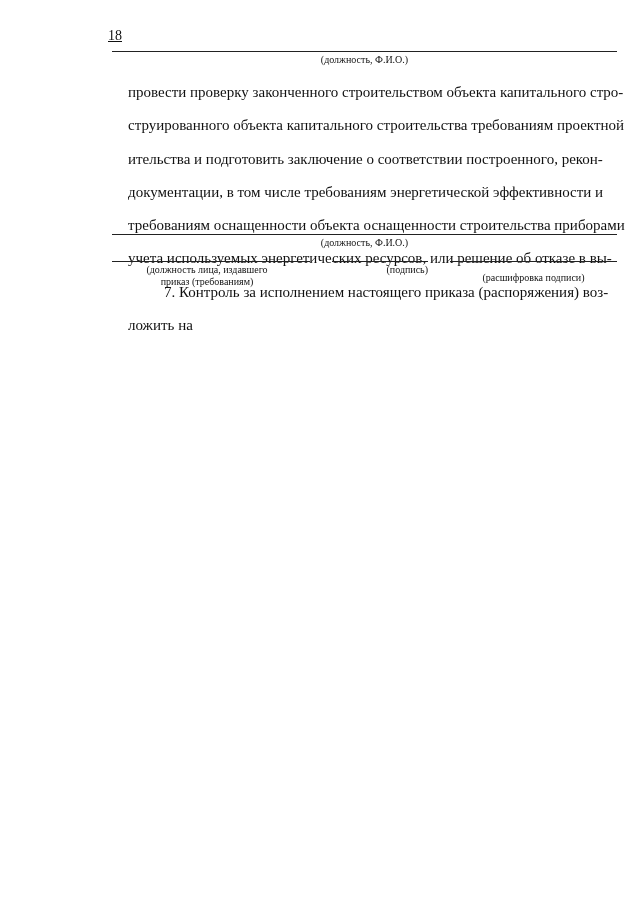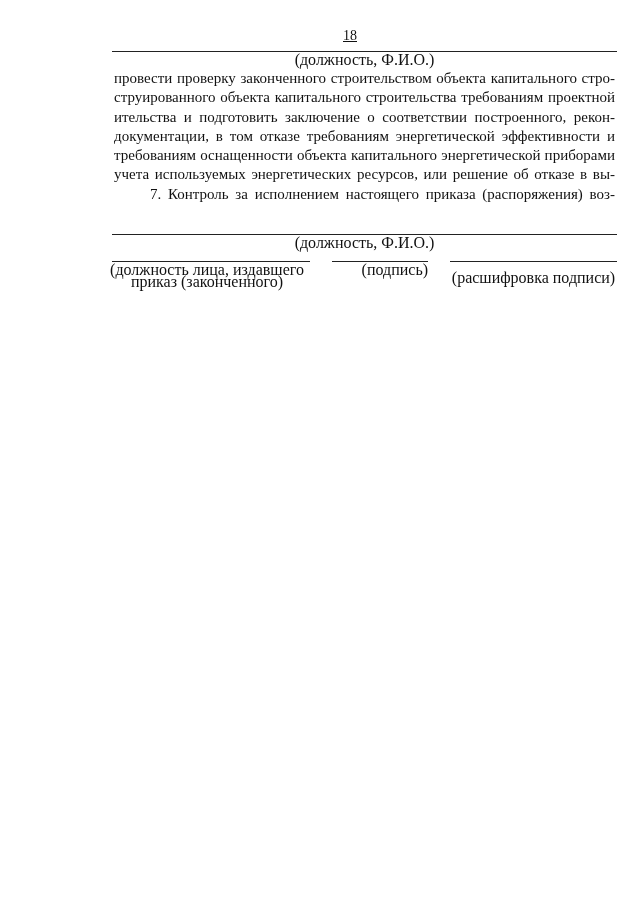--- a/index.html
+++ b/index.html
@@ -13,51 +13,51 @@
       position: relative;
       overflow: hidden;
       font-family: "Liberation Serif", "DejaVu Serif", serif;
       color: #111111;
     }
     .page-number {
       position: absolute;
       top: 28px;
       left: 0;
       width: 100%;
-      padding-left: 60px;
+      padding-left: 108px;
       box-sizing: border-box;
-      text-align: center;
+      text-align: left;
       font-size: 14px;
       line-height: 16px;
       text-decoration: underline;
     }
     .hline {
       position: absolute;
       height: 0;
       border-top: 1px solid #222;
     }
     .caption {
       position: absolute;
-      font-size: 16px;
+      font-size: 10px;
       line-height: 12px;
       text-align: center;
       color: #111;
     }
     .body-text {
       position: absolute;
       left: 112px;
       width: 505px;
       top: 60px;
       font-size: 15px;
       line-height: 17.3px;
       text-align: justify;
       text-align-last: left;
     }
     .body-text p {
-      margin: 2px;
+      margin: 16px;
     }
     .body-text p.line {
       text-align: justify;
       text-align-last: justify;
       white-space: nowrap;
       display: block;
     }
     .body-text p.line.last {
       text-align-last: left;
     }
@@ -72,33 +72,34 @@
 
   <div class="page-number">18</div>
 
   <div class="hline" style="top:51px; left:112px; width:505px;"></div>
   <div class="caption" style="top:54px; left:112px; width:505px;">(должность, Ф.И.О.)</div>
 
   <div class="body-text" style="top:68px;">
     <p class="line">провести проверку законченного строительством объекта капитального стро-</p>
     <p class="line">струированного объекта капитального строительства требованиям проектной</p>
     <p class="line">ительства и подготовить заключение о соответствии построенного, рекон-</p>
-    <p class="line">документации, в том отказе требованиям энергетической эффективности и</p>
-    <p class="line">требованиям оснащенности объекта капитального энергетической приборами</p>
+    <p class="line">документации, в том числе требованиям энергетической эффективности и</p>
+    <p class="line">требованиям оснащенности объекта оснащенности строительства приборами</p>
     <p class="line">учета используемых энергетических ресурсов, или решение об отказе в вы-</p>
     <p class="line indent">7. Контроль за исполнением настоящего приказа (распоряжения) воз-</p>
+    <p class="line last">ложить на</p>
   </div>
 
   <div class="hline" style="top:234px; left:112px; width:505px;"></div>
   <div class="caption" style="top:237px; left:112px; width:505px;">(должность, Ф.И.О.)</div>
 
   <div class="hline" style="top:261px; left:112px; width:198px;"></div>
   <div class="caption" style="top:264px; left:108px; width:198px;">
     <div>(должность лица, издавшего</div>
-    <div>приказ (законченного)</div>
+    <div>приказ (требованиям)</div>
   </div>
 
   <div class="hline" style="top:261px; left:332px; width:96px;"></div>
   <div class="caption" style="top:264px; left:332px; width:96px;text-align:right;">(подпись)</div>
 
   <div class="hline" style="top:261px; left:450px; width:167px;"></div>
   <div class="caption" style="top:272px; left:450px; width:167px;">(расшифровка подписи)</div>
 
 </div>
 

